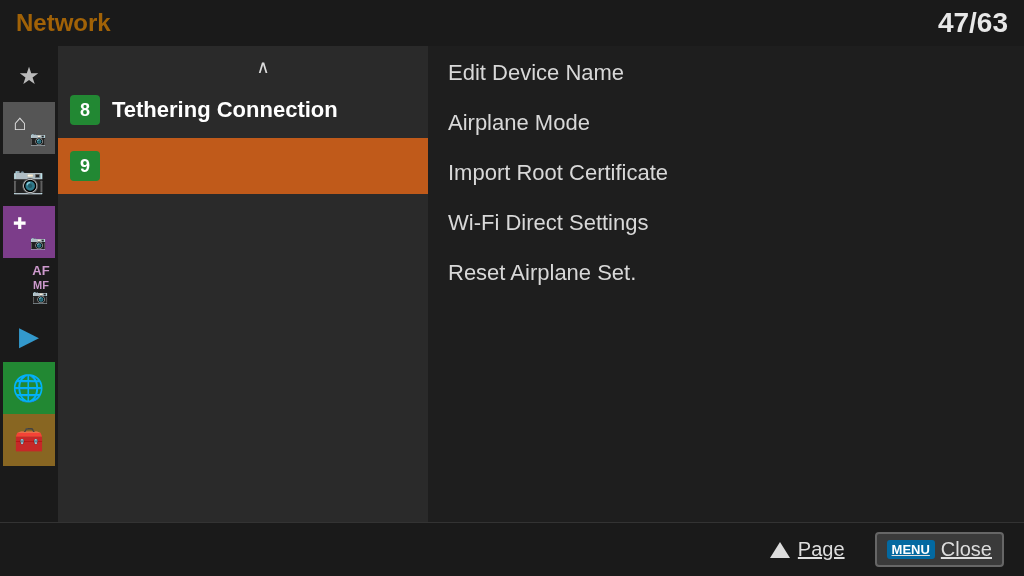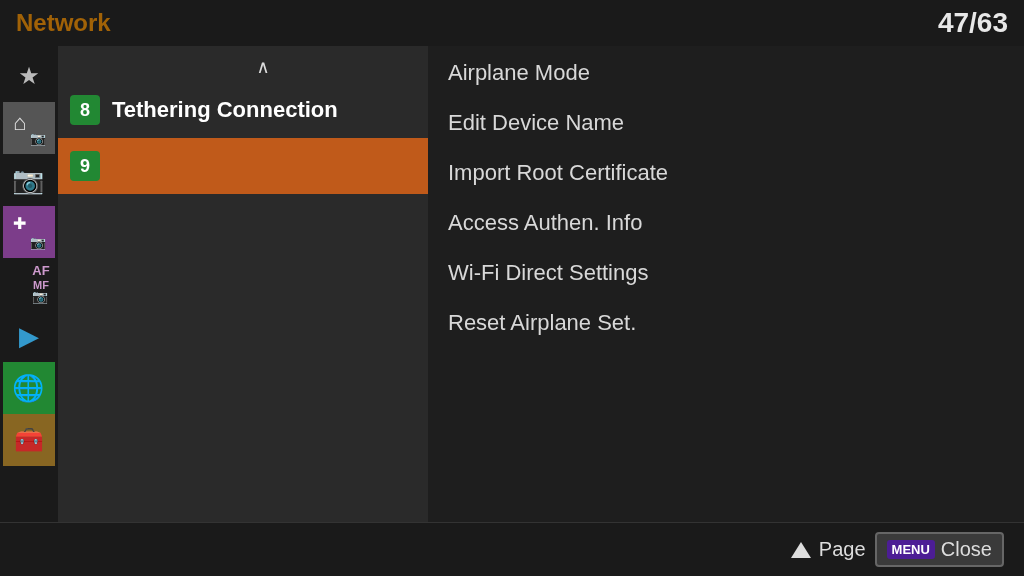--- a/index.html
+++ b/index.html
@@ -162,22 +162,23 @@
     }
 
     
     .footer {
       height: 54px;
       background: #1a1a1a;
       display: flex;
       align-items: center;
       justify-content: flex-end;
       padding: 0 20px;
-      gap: 9px;
+      gap: 30px;
       border-top: 1px solid #333;
+      text-decoration: underline;
     }
     .footer-page {
       display: flex;
       align-items: center;
       gap: 8px;
       font-size: 20px;
       color: #ddd;
     }
     .page-triangle {
       width: 0;
@@ -190,21 +191,21 @@
       display: flex;
       align-items: center;
       gap: 6px;
       background: #3a3a3a;
       border: 2px solid #666;
       border-radius: 4px;
       padding: 4px 10px;
       cursor: pointer;
     }
     .menu-btn {
-      background: #4c1d95;
+      background: #0369a1;
       color: #fff;
       font-size: 13px;
       font-weight: bold;
       padding: 2px 5px;
       border-radius: 3px;
       letter-spacing: 0;
     }
     .close-label {
       font-size: 20px;
       color: #ddd;
@@ -285,24 +286,23 @@
         <div class="menu-item-number">8</div>
         <span class="menu-item-label">Tethering Connection</span>
       </div>
 
       <div class="menu-item selected">
         <div class="menu-item-number">9</div>
       </div>
     </div>
 
     <div class="right-menu">
+      <div class="right-menu-item">Edit Device Name</div>
       <div class="right-menu-item">Airplane Mode</div>
-      <div class="right-menu-item">Edit Device Name</div>
       <div class="right-menu-item">Import Root Certificate</div>
-      <div class="right-menu-item">Access Authen. Info</div>
       <div class="right-menu-item">Wi-Fi Direct Settings</div>
       <div class="right-menu-item">Reset Airplane Set.</div>
     </div>
 
   </div>
 </div>
 
 <div class="footer">
   <div class="footer-page">
     <div class="page-triangle"></div>

